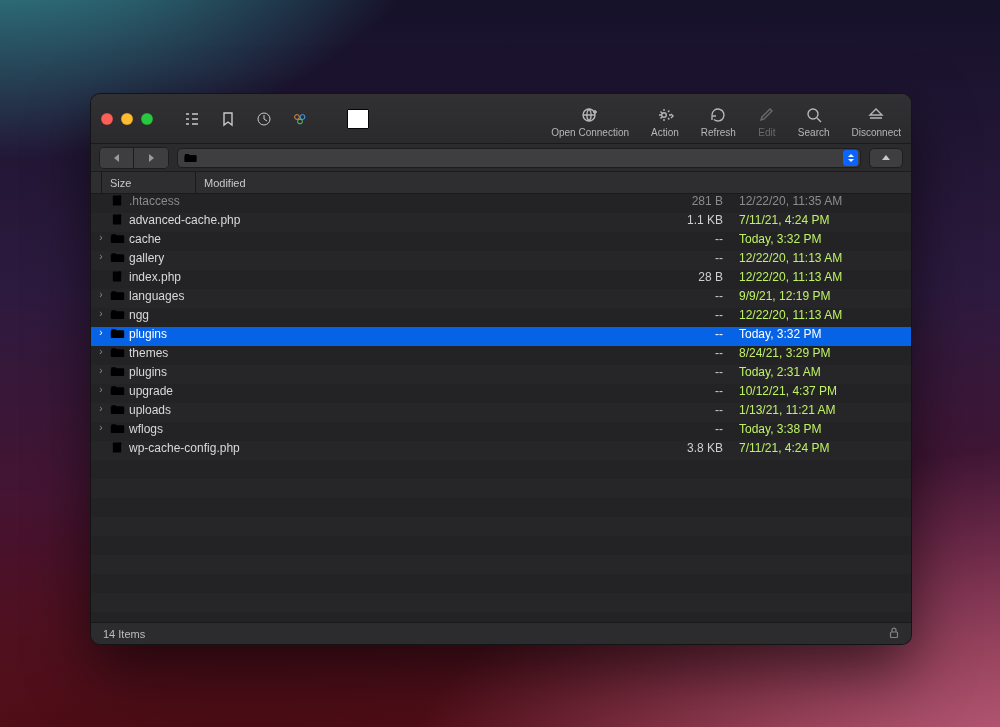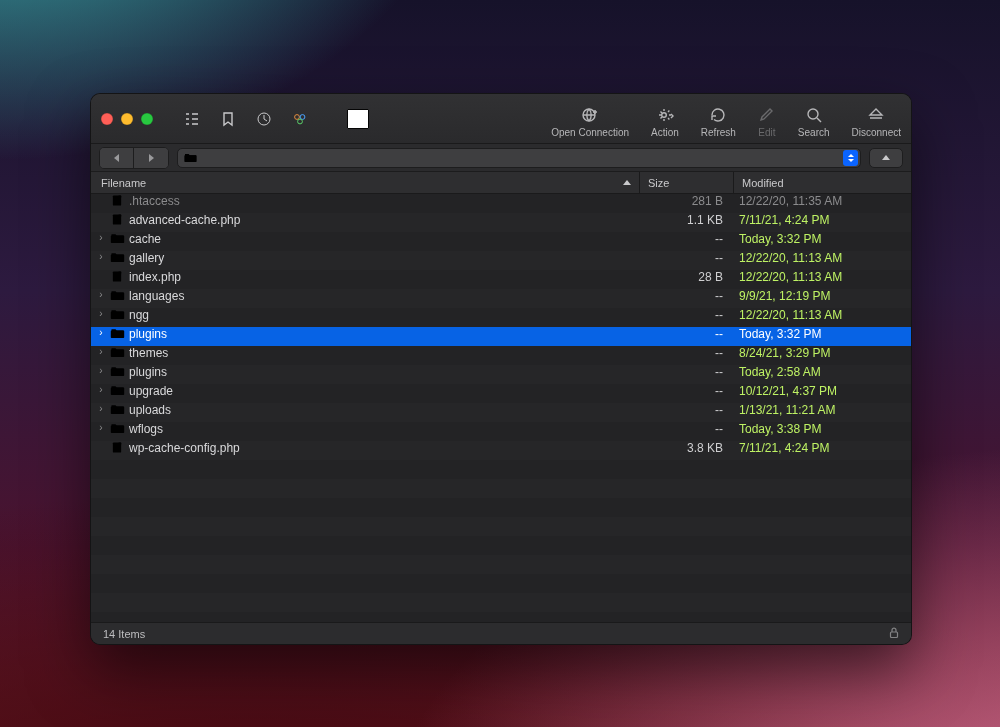--- a/index.html
+++ b/index.html
@@ -274,24 +274,20 @@
       <div class="stepper"></div>
     </div>
     <div class="upbtn">
       <svg viewBox="0 0 10 10">
           <path d="M1 7l4-5 4 5z"></path>
         </svg>
     </div>
   </div>
 
   <div class="colhead">
-    <div class="c-name">
-      <span>Filename</span>
-      <span class="sort-arrow"></span>
-    </div>
     <div class="c-size">
       <span>Size</span>
     </div>
     <div class="c-mod">
       <span>Modified</span>
     </div>
   </div>
 
   <div class="filelist" id="filelist">
       <div class="row dimmed">
@@ -395,21 +391,21 @@
       </div>
       <div class="row">
         <span class="arrow">›</span>
         <span class="file-ic">
           <svg class="folder-svg" width="15" height="12" viewBox="0 0 14 12">
             <use href="#sym-folder"></use>
           </svg>
         </span>
         <span class="name">plugins</span>
         <span class="size">--</span>
-        <span class="mod">Today, 2:58 AM</span>
+        <span class="mod">Today, 2:31 AM</span>
       </div>
       <div class="row">
         <span class="arrow">›</span>
         <span class="file-ic">
           <svg class="folder-svg" width="15" height="12" viewBox="0 0 14 12">
             <use href="#sym-folder"></use>
           </svg>
         </span>
         <span class="name">upgrade</span>
         <span class="size">--</span>

